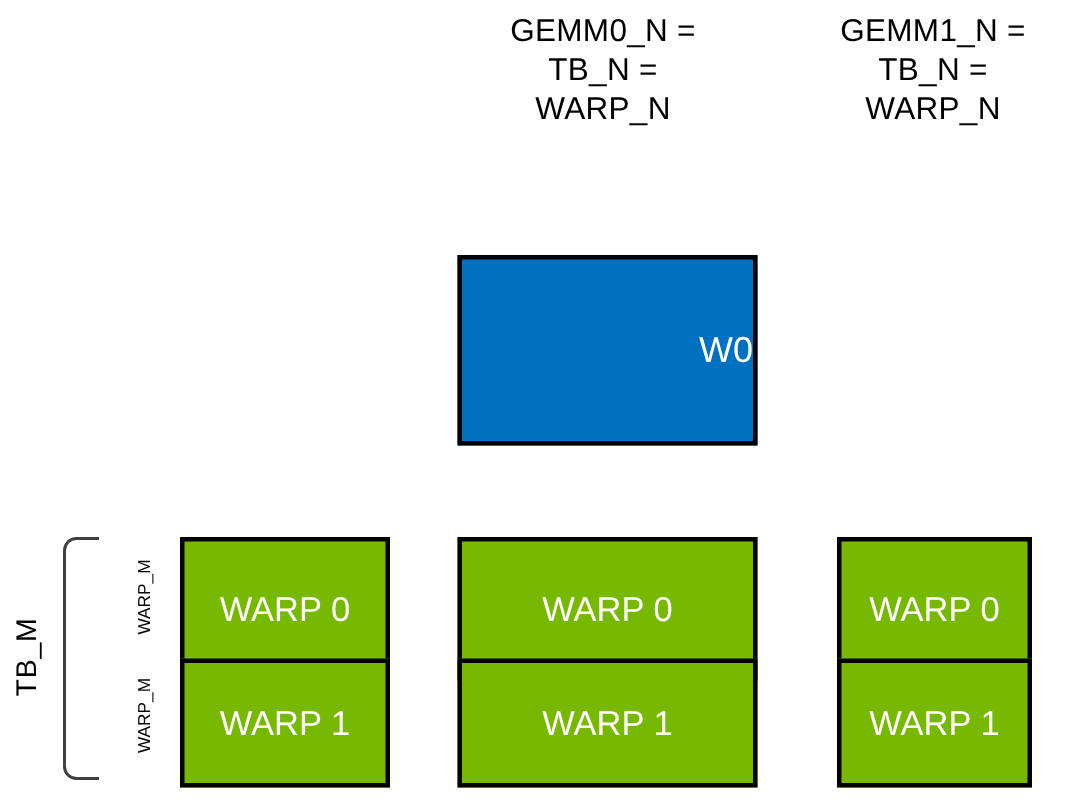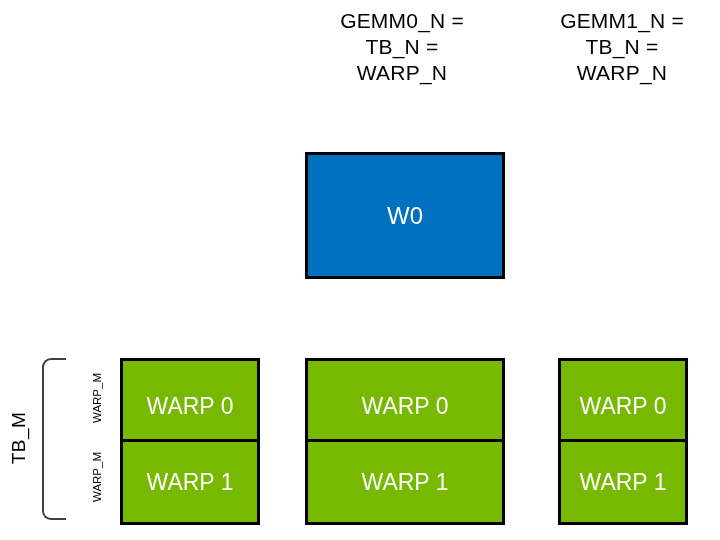--- a/index.html
+++ b/index.html
@@ -36,21 +36,21 @@
     box-sizing: border-box;
     border: 3px solid var(--border, #000000);
     display: flex;
     align-items: center;
     justify-content: center;
     color: var(--text-light, #ffffff);
   }
   .blue  { background: var(--blue, #0070C0); font-size: 24px; }
   .green { background: var(--green, #76B900); font-size: 23px; }
 
-  .w0 { left: 305px; top: 152px; width: 200px; height: 127px; }
+  .w0 { left: 305px; top: 170px; width: 200px; height: 127px; justify-content: flex-end; }
   .w1 { left: 558px; top: 108px; width: 130px; height: 199px; }
 
   .c0 { left: 120px; width: 140px; }
   .c1 { left: 305px; width: 200px; }
   .c2 { left: 558px; width: 130px; }
   .r0 { top: 358px; height: 96px; text-align: center; }
   .r1 { top: 439px; height: 86px; }
 
   
   .bracket {

